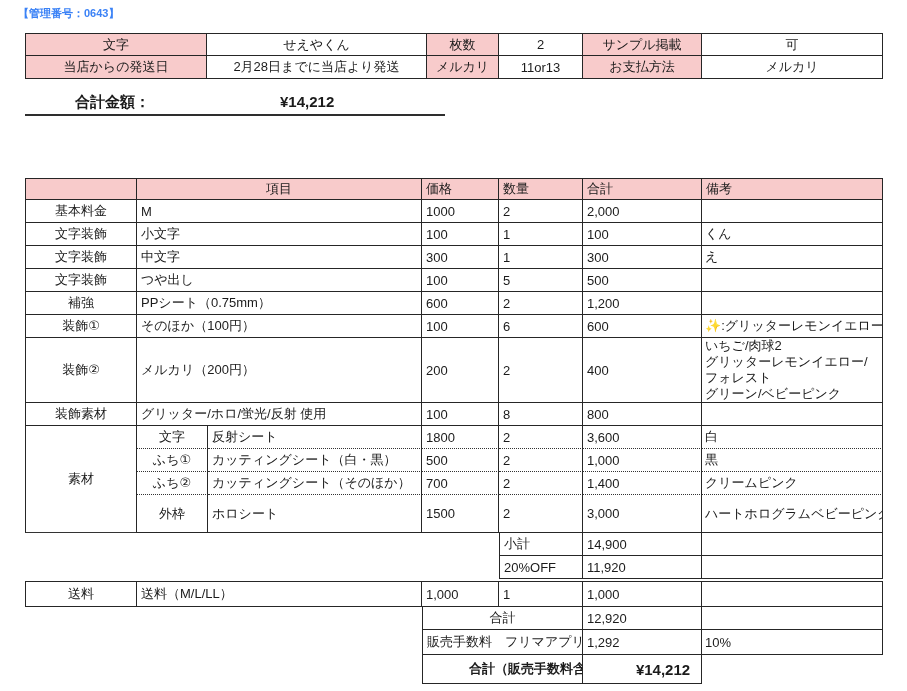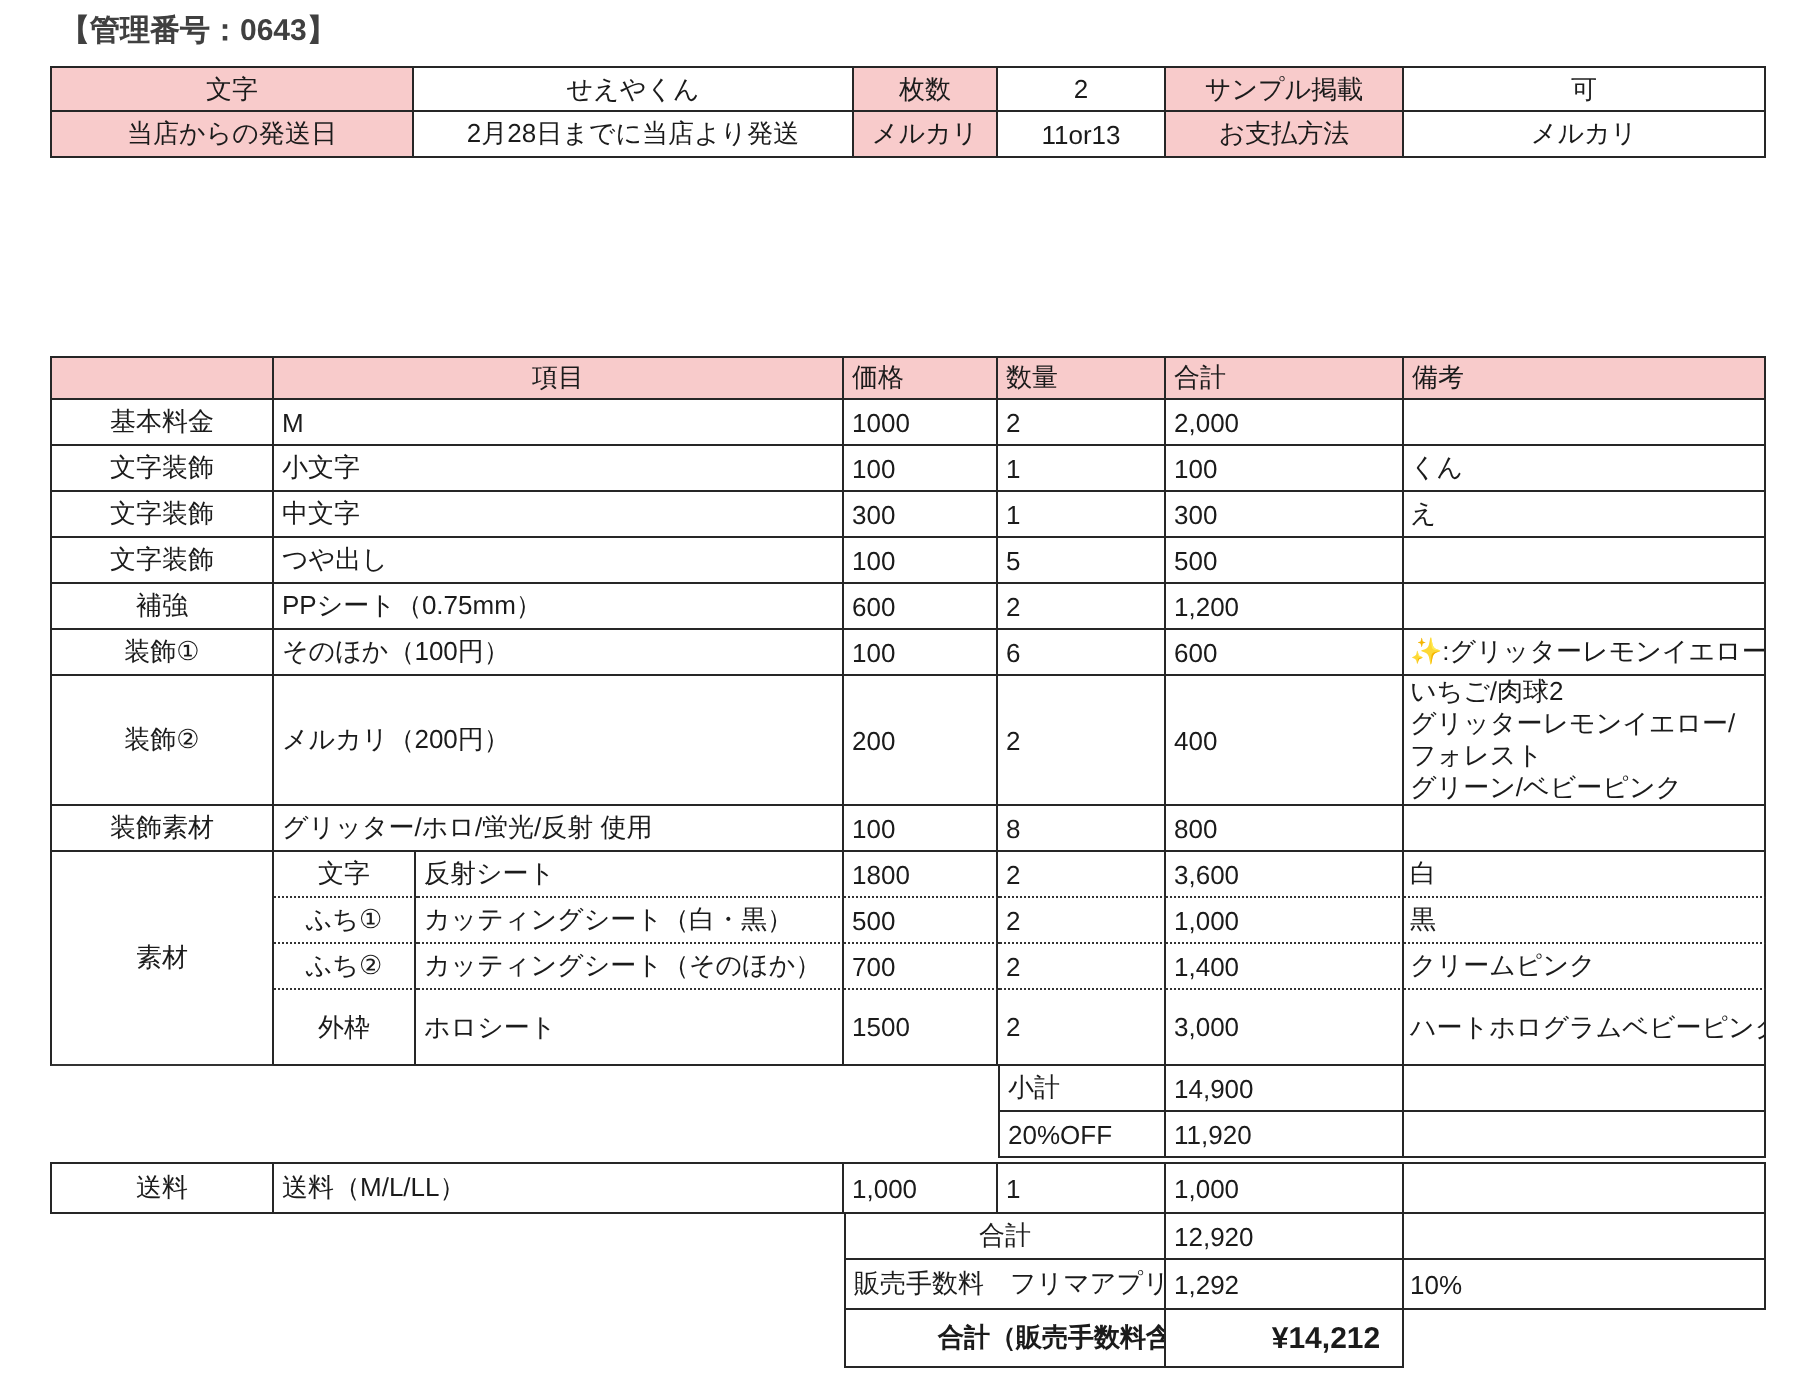--- a/index.html
+++ b/index.html
@@ -1,20 +1,20 @@
 <!DOCTYPE html>
 <html><head>
 <meta charset="utf-8">
 <style>
   * { box-sizing: border-box; }
   html,body { margin:0; padding:0; background:#ffffff; }
   body { font-family:"Liberation Sans","DejaVu Sans",sans-serif; color:#1b1b1b; }
   .sheet { position:relative; width:907px; height:691px; background:#fff; overflow:hidden; }
 
-  .doc-id { position:absolute; left:30px; top:6px; font-size:15px; font-weight:600; color:#404040; }
+  .doc-id { position:absolute; left:18px; top:6px; font-size:11px; font-weight:600; color:#3b82f6; }
 
   table { border-collapse:separate; border-spacing:0; table-layout:fixed; position:absolute; }
   td { font-size:13px; padding:0 4px; white-space:nowrap; overflow:hidden; vertical-align:middle;
        border-right:1px solid #262626; border-bottom:1px solid #262626; }
   tr.top td { border-top:1px solid #262626; }
   td.bl { border-left:1px solid #262626; }
   td.nob { border:none; background:transparent; }
   tr.dot td { border-bottom-style:dotted; border-bottom-color:#333; }
   td.solidb { border-bottom-style:solid !important; }
 
@@ -68,20 +68,24 @@
       <td class="pink center bl">当店からの発送日</td>
       <td class="center">2月28日までに当店より発送</td>
       <td class="pink center">メルカリ</td>
       <td class="center">11or13</td>
       <td class="pink center">お支払方法</td>
       <td class="center">メルカリ</td>
     </tr>
   </tbody>
     </table>
 
+  <div class="summary">
+    <span class="lbl">合計金額：</span>
+    <span class="val">¥14,212</span>
+  </div>
 
 
   <table style="left:25px; top:178px; width:858px;">
     <colgroup>
       <col style="width:112px">
         <col style="width:71px">
         <col style="width:214px">
       <col style="width:77px">
         <col style="width:84px">
         <col style="width:119px">

